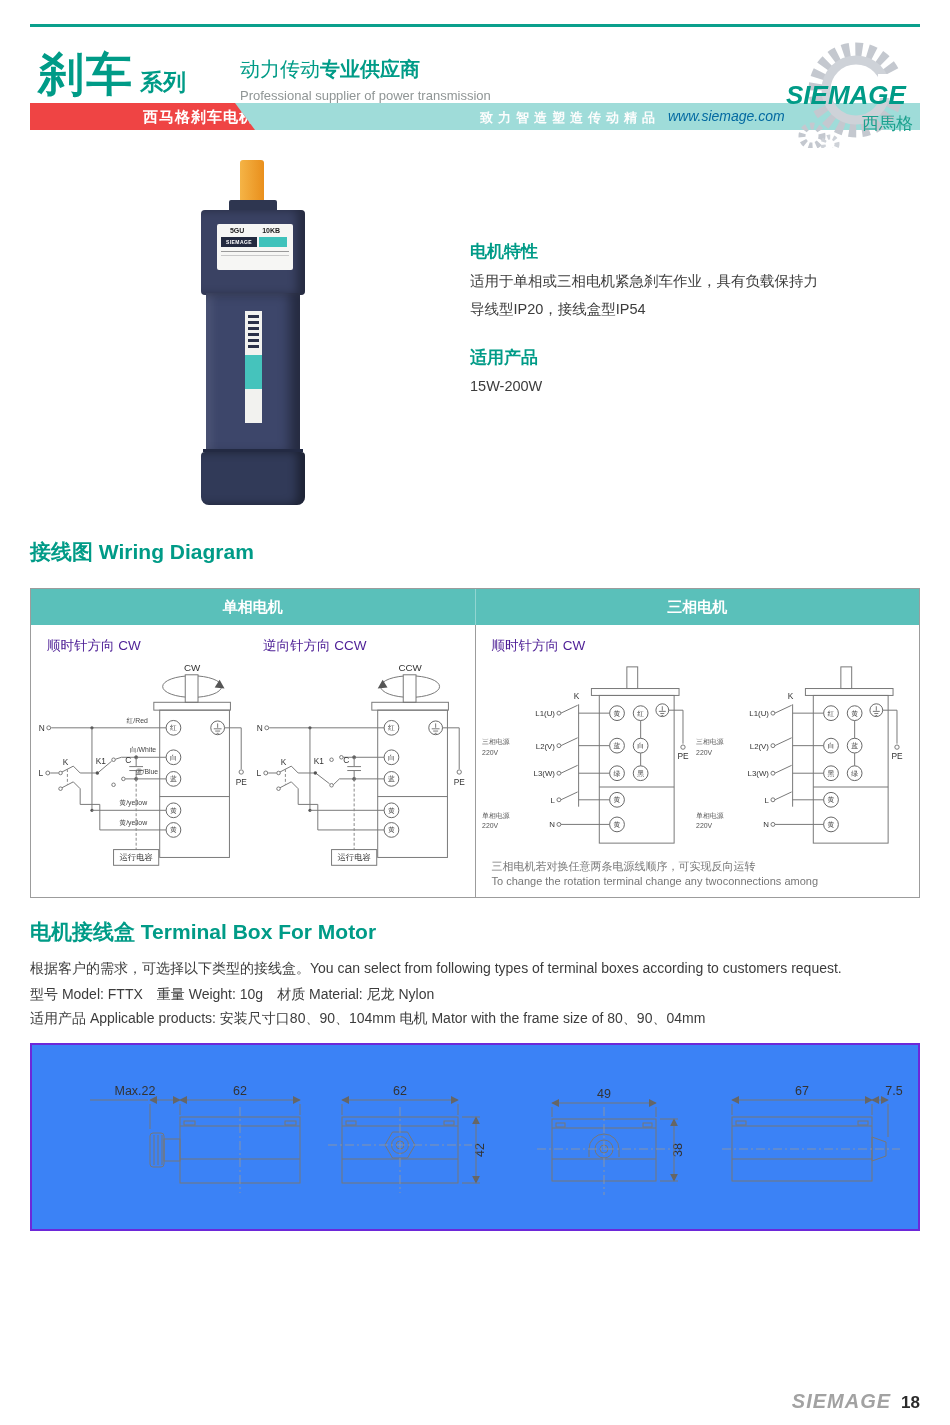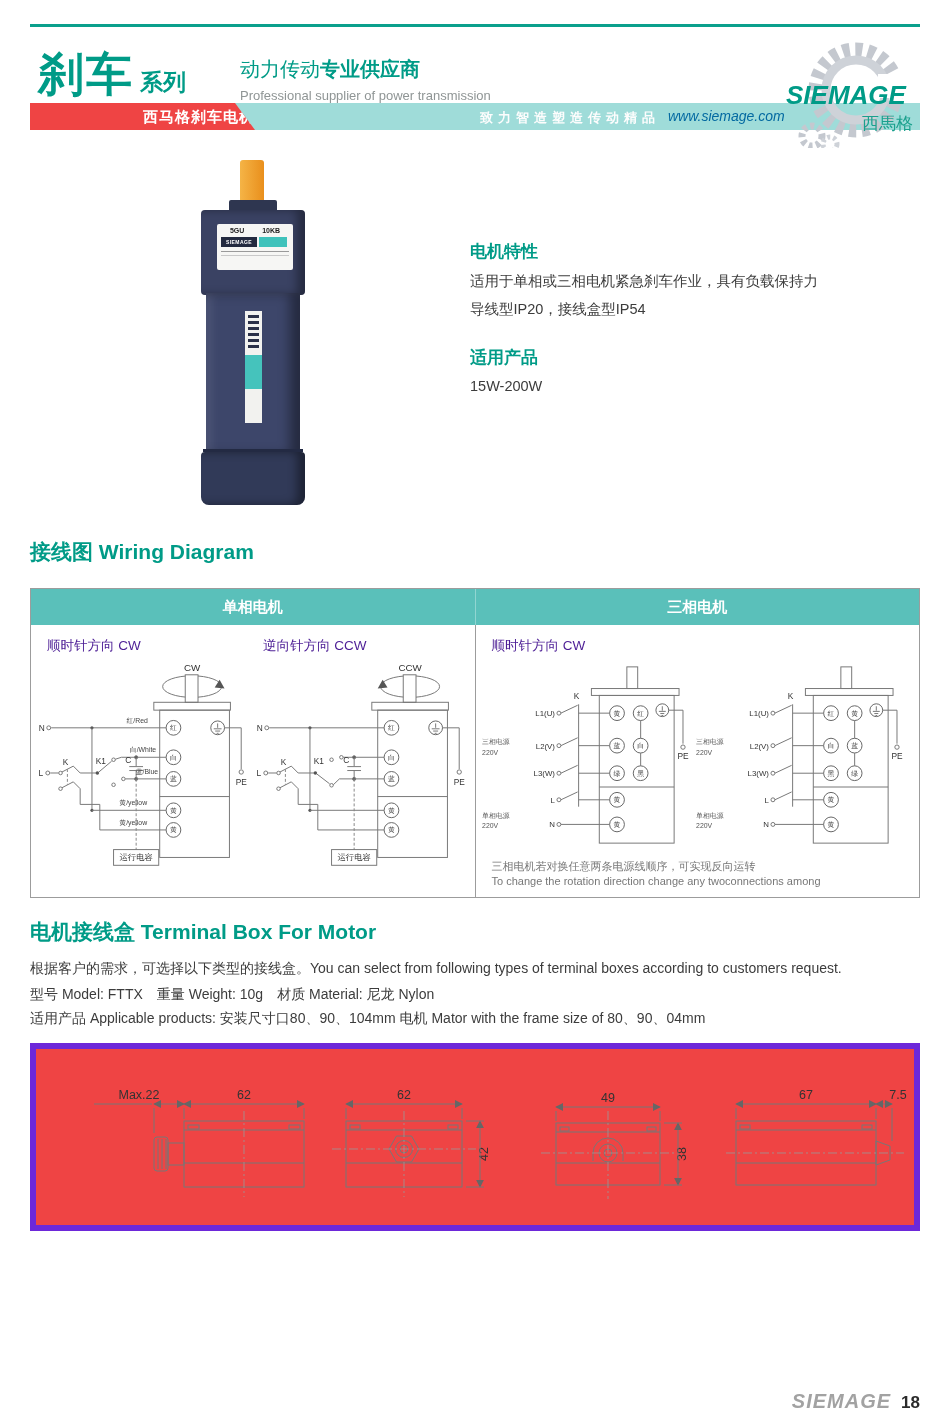--- a/index.html
+++ b/index.html
@@ -71,21 +71,21 @@
   .tx7 { font-size:7px; fill:#444; text-anchor:middle; }
   .tx8 { font-size:8.5px; fill:#333; text-anchor:middle; }
   .tx8e { font-size:8px; fill:#333; text-anchor:end; }
   .tx7s { font-size:7px; fill:#555; text-anchor:start; }
   .tx10 { font-size:10px; fill:#333; text-anchor:middle; }
   .txd { font-size:12.5px; fill:#333; text-anchor:middle; }
   .cl { stroke:#9a9a9a; fill:none; stroke-width:.8; stroke-dasharray:9 3 2 3; }
 
   
   .tb-text { position:absolute; left:30px; width:890px; font-size:14px; color:#3c3c3c; }
-  .drawbox { position:absolute; left:30px; top:1043px; width:890px; height:188px; border:6px solid #6d28d9; background:#ef4444; }
+  .drawbox { position:absolute; left:30px; top:1043px; width:890px; height:188px; border:2px solid #6d28d9; background:#3b82f6; }
 
   .footer { position:absolute; right:30px; top:1390px; }
   .footer .brand { font-size:20px; font-weight:800; font-style:italic; color:#a2a2a2; letter-spacing:1px; }
   .footer .page-num { font-size:17px; font-weight:800; color:#2b2b2b; margin-left:10px; }
 </style>
 </head>
 <body>
 
 <div class="page">
 
@@ -441,21 +441,21 @@
           <text class="tx8e" x="76" y="146">L</text>
           <text class="tx8e" x="76" y="171">N</text>
           <text class="tx7s" x="2" y="86">三相电源</text>
           <text class="tx7s" x="2" y="97">220V</text>
           <text class="tx7s" x="2" y="161">单相电源</text>
           <text class="tx7s" x="2" y="172">220V</text>
         </svg>
 
         <div class="note">
           <div>三相电机若对换任意两条电源线顺序，可实现反向运转</div>
-          <div>To change the rotation direction change any twoconnections among</div>
+          <div>To change the rotation terminal change any twoconnections among</div>
         </div>
       </div>
     </div>
   </div>
 
   <div class="section-title" style="top:918px;">电机接线盒 Terminal Box For Motor</div>
   <div class="tb-text" style="top:960px;">根据客户的需求，可选择以下类型的接线盒。You can select from following types of terminal boxes according to customers request.</div>
   <div class="tb-text" style="top:986px;">型号 Model: FTTX　重量 Weight: 10g　材质 Material: 尼龙 Nylon</div>
   <div class="tb-text" style="top:1010px;">适用产品 Applicable products: 安装尺寸口80、90、104mm 电机 Mator with the frame size of 80、90、04mm</div>
 

